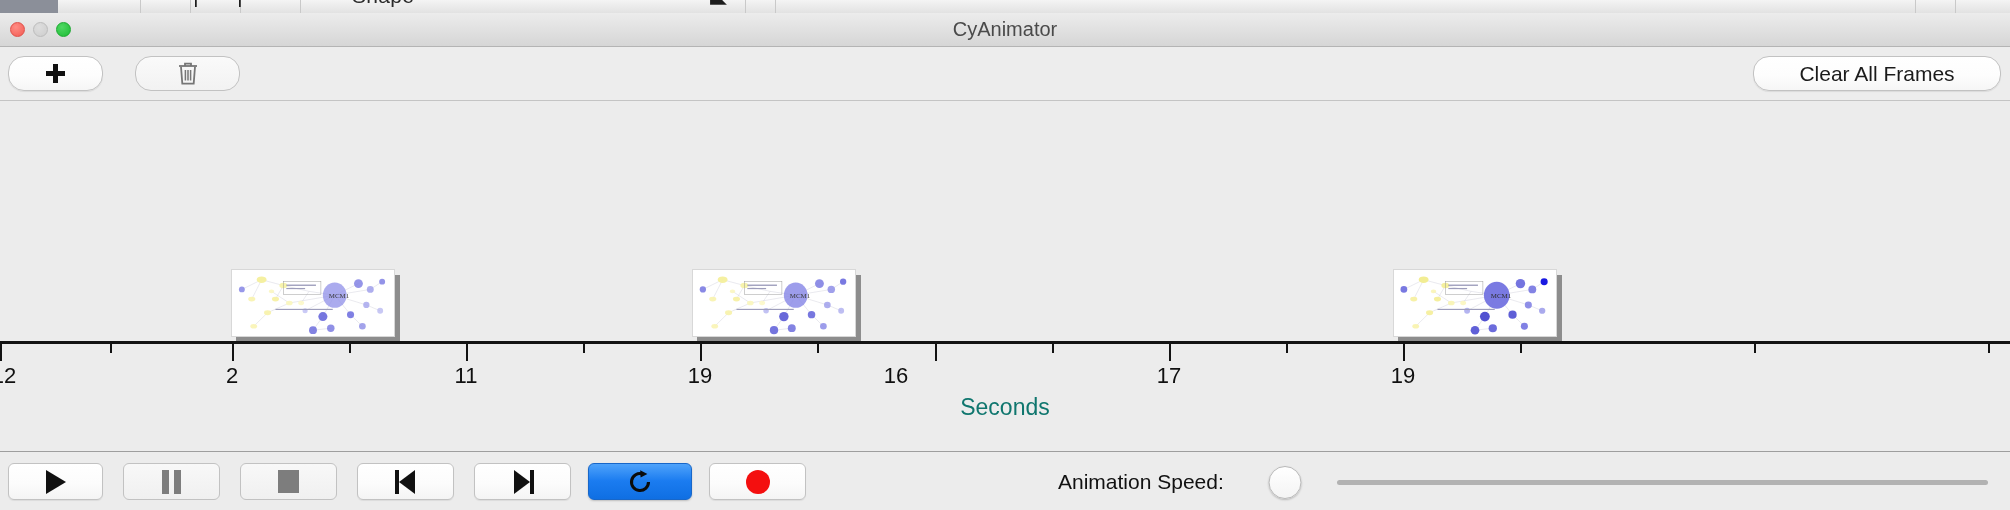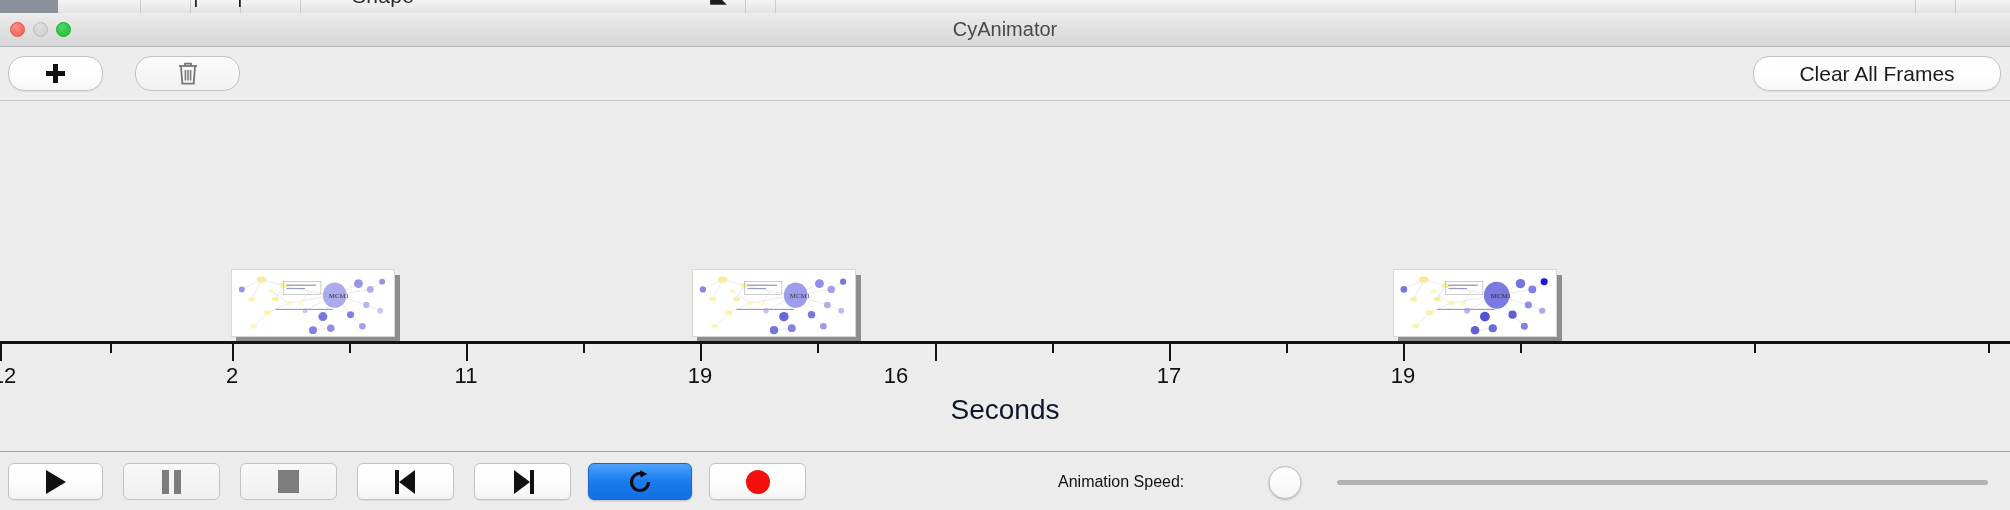--- a/index.html
+++ b/index.html
@@ -192,22 +192,22 @@
     font-size: 22px;
     color: #101010;
     transform: translateX(-50%);
     white-space: nowrap;
   }
   .axis-title {
     position: absolute;
     left: 0; right: 0;
     top: 293px;
     text-align: center;
-    font-size: 28px;
-    color: #0f172a;
+    font-size: 23px;
+    color: #0f766e;
   }
 
   
   .transport {
     position: absolute;
     left: 0; top: 438px;
     width: 2010px; height: 59px;
     background: #ececec;
     border-top: 1px solid #9e9e9e;
   }
@@ -271,21 +271,21 @@
   .icon-record {
     width: 24px; height: 24px;
     border-radius: 50%;
     background: #f40f0f;
   }
 
   .speed-label {
     position: absolute;
     left: 1058px; top: 11px;
     line-height: 37px;
-    font-size: 16px;
+    font-size: 21px;
     color: #111;
     white-space: nowrap;
   }
   .slider {
     position: absolute;
     left: 1337px; top: 28px;
     width: 651px; height: 5px;
   }
   .slider .rail {
     position: absolute;

